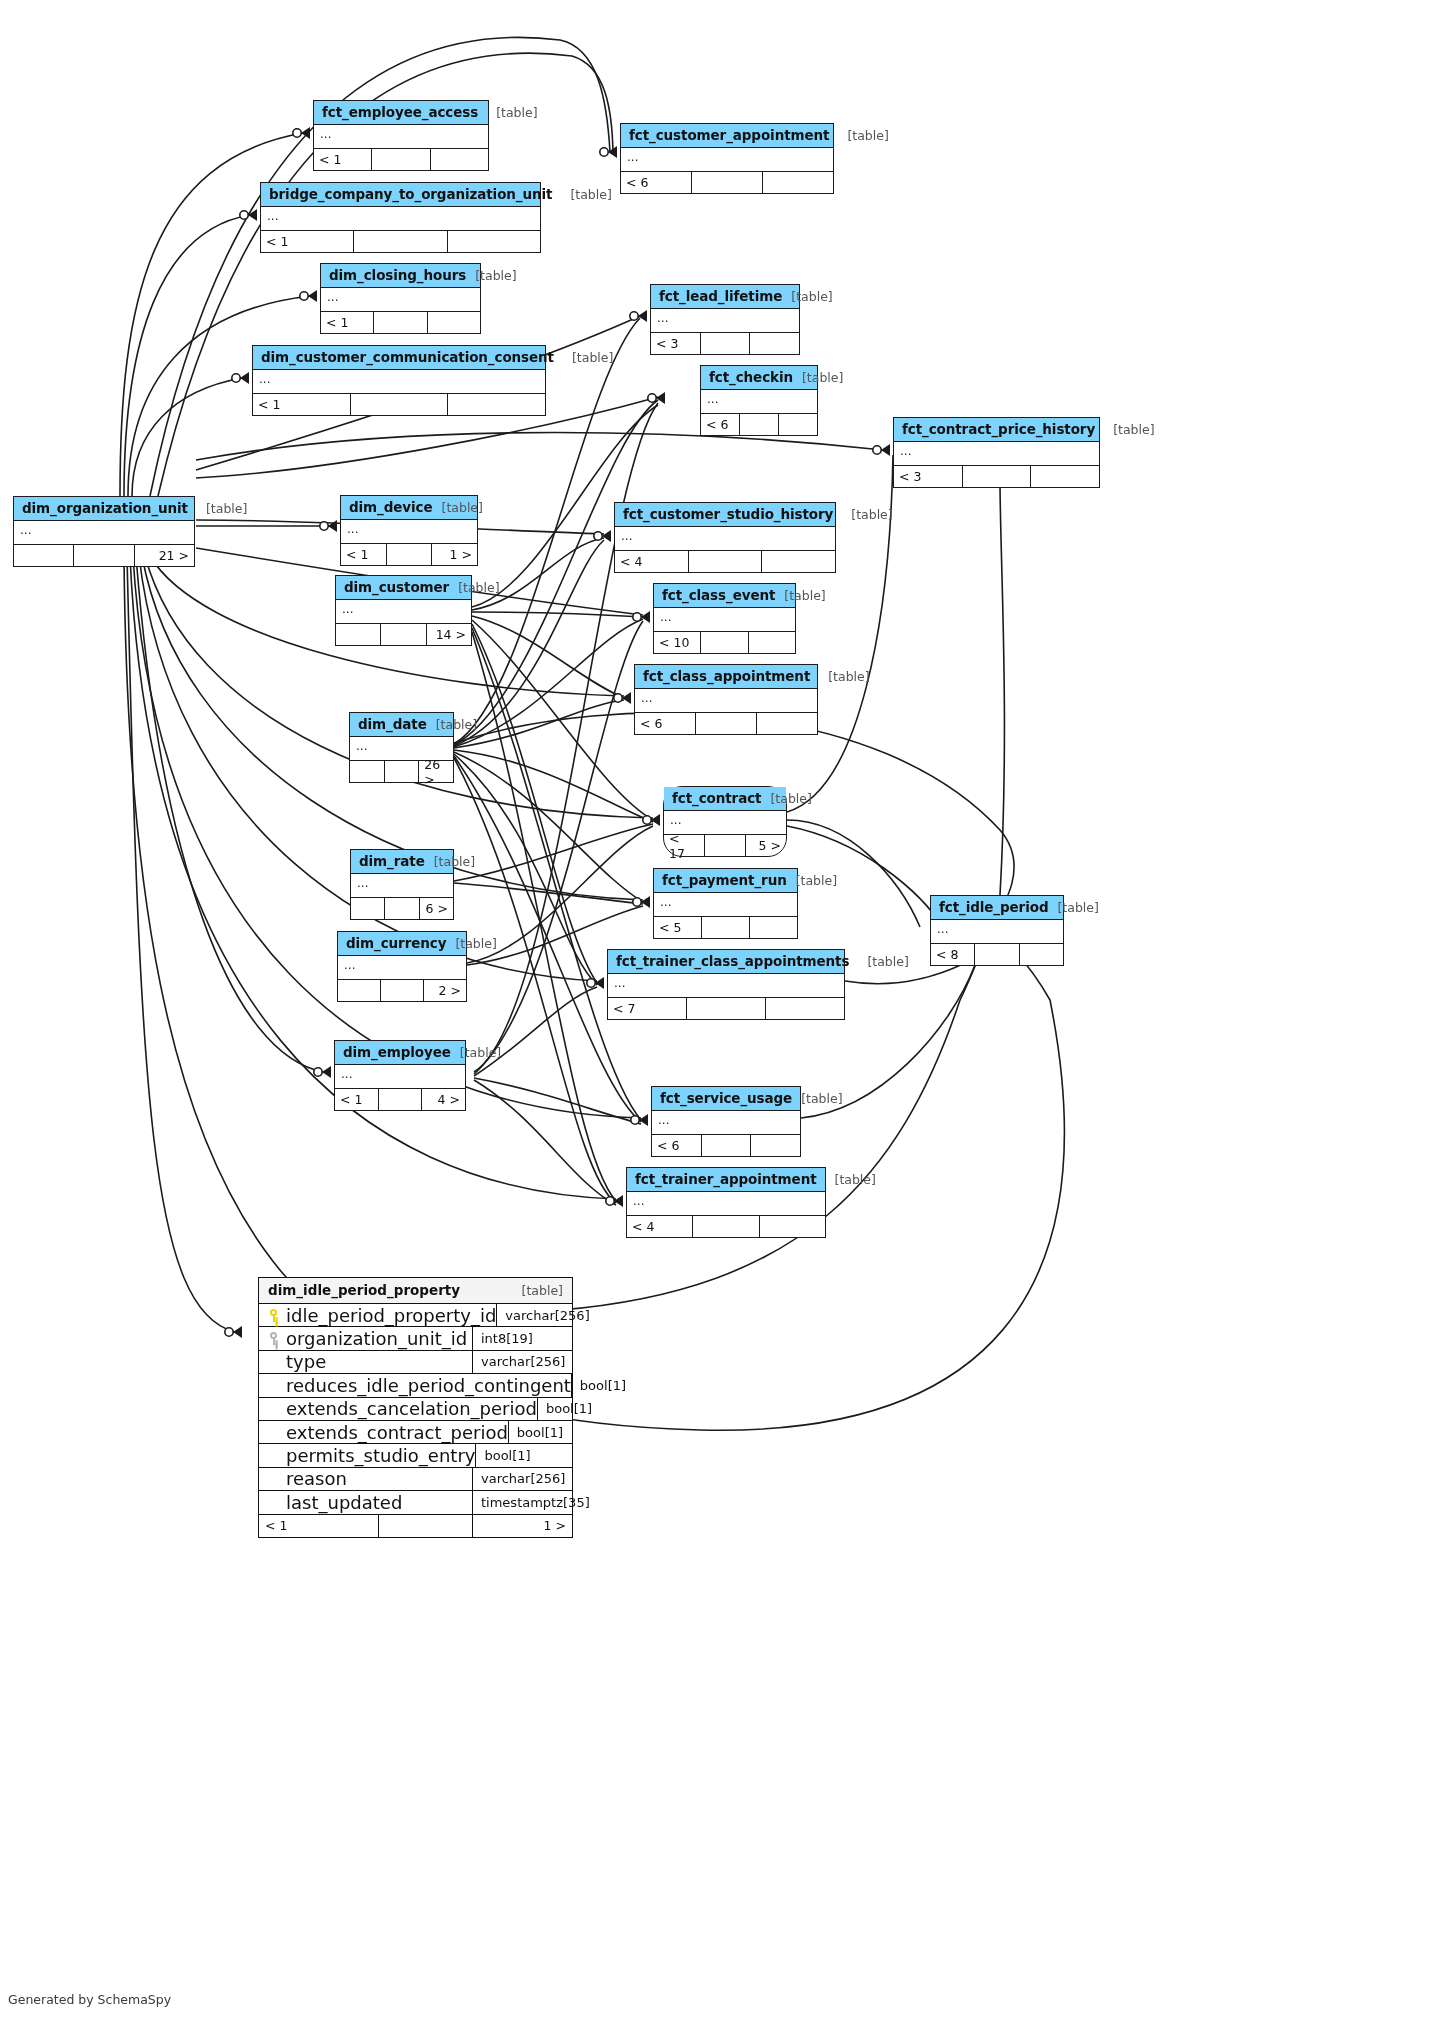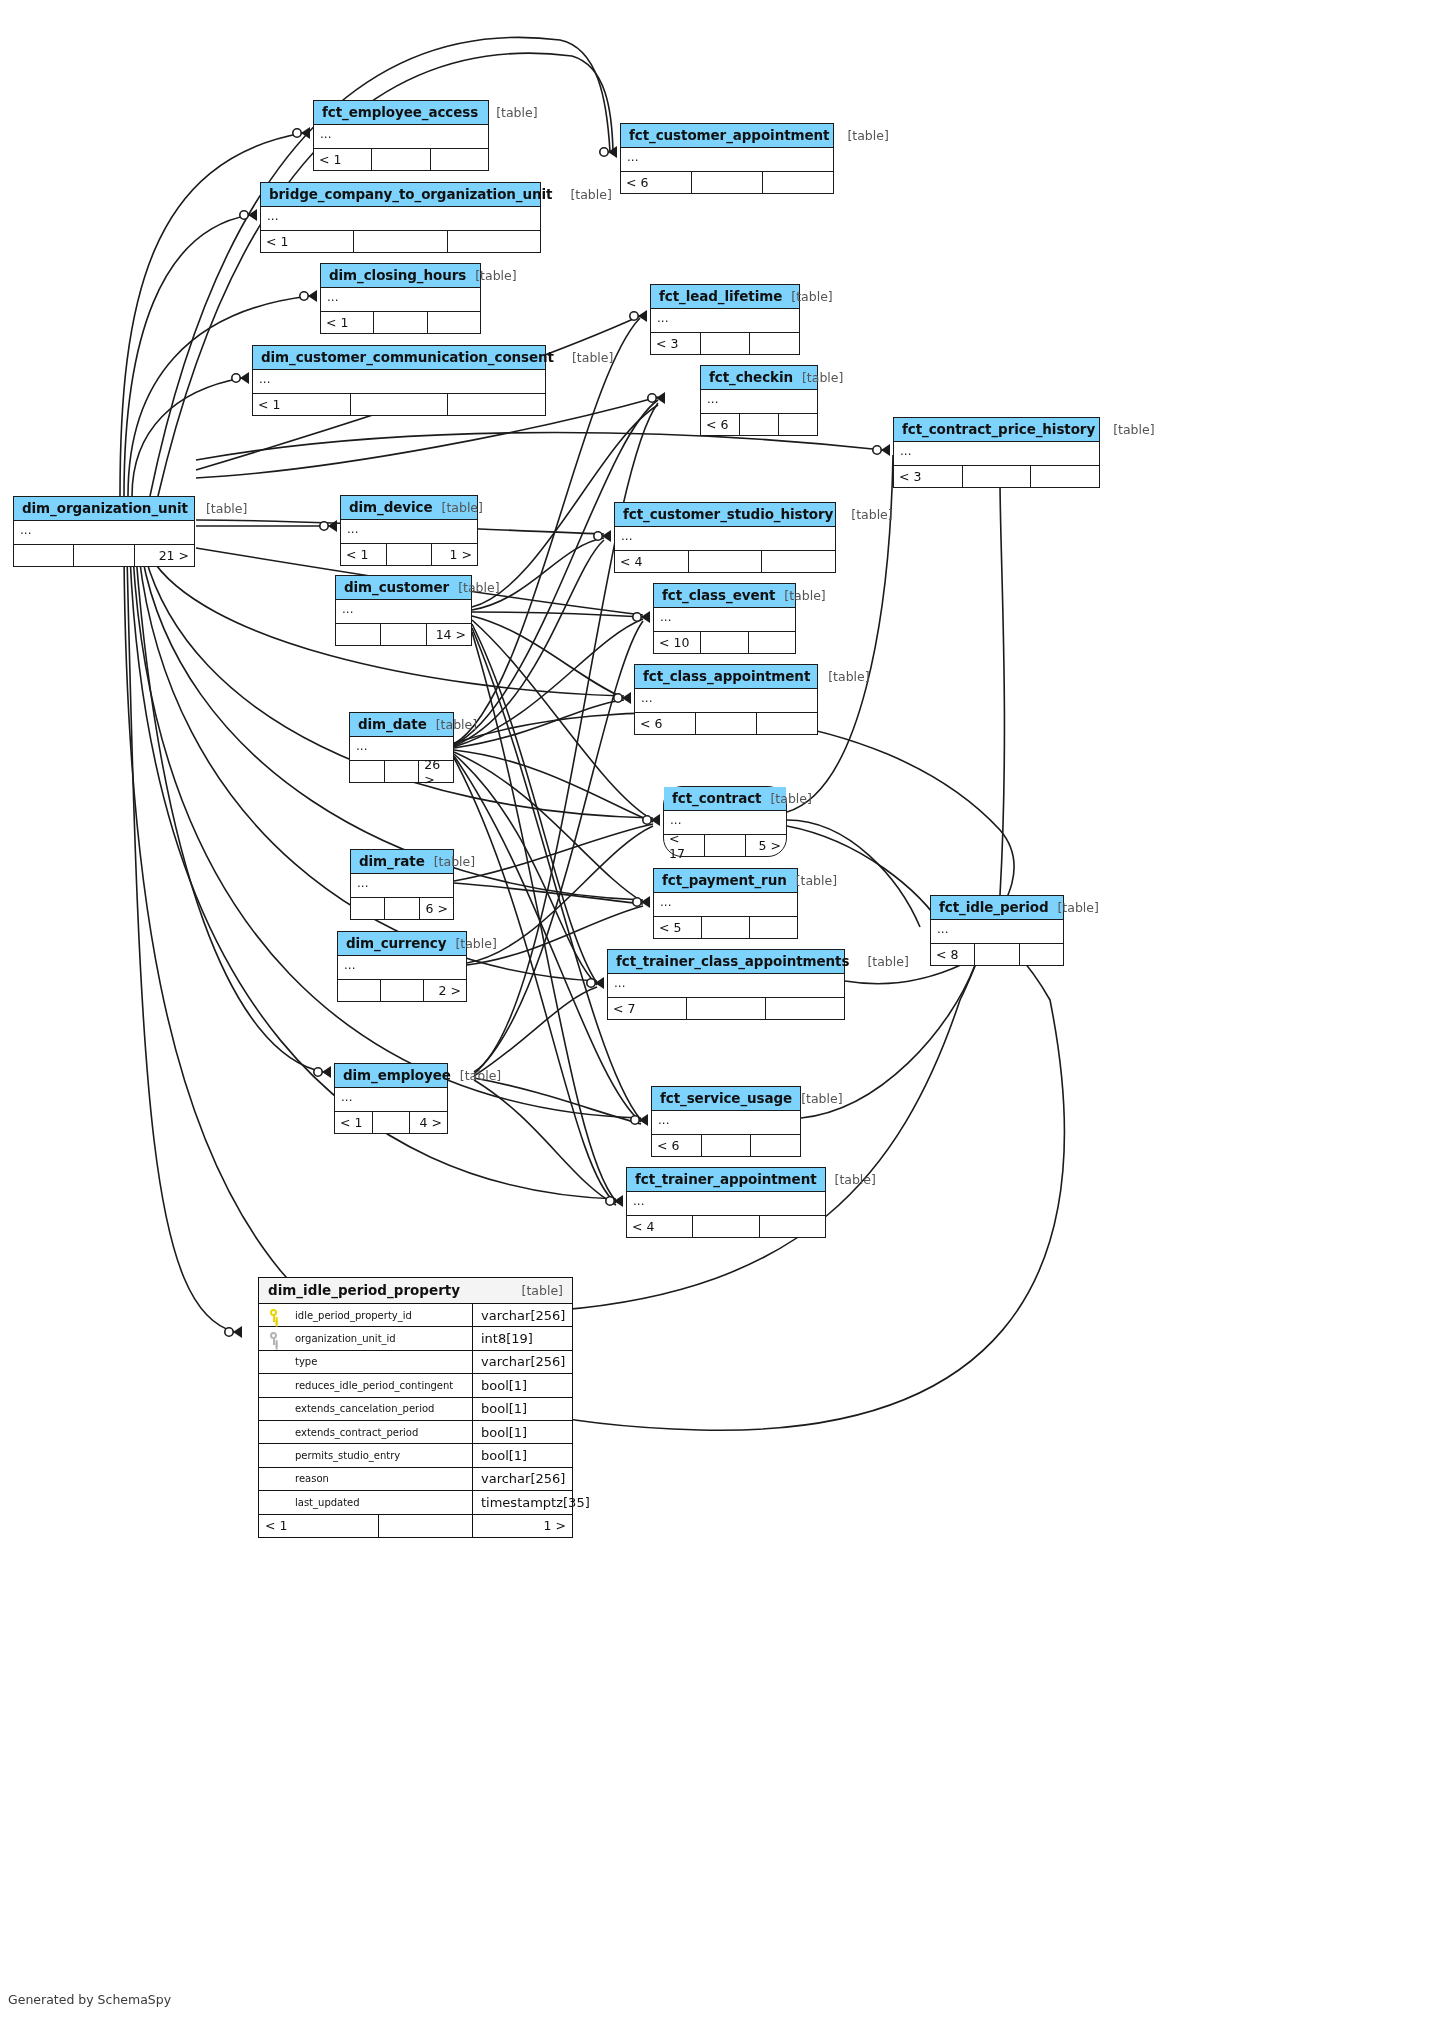--- a/index.html
+++ b/index.html
@@ -69,24 +69,24 @@
   }
   .detail .tname{font-weight:bold;font-size:13.5px;color:#111;}
   .detail .ttag{font-size:12.5px;color:#555;}
   .detail .row{
     display:flex;height:22.4px;align-items:stretch;
     border-bottom:1.4px solid #111;
   }
   .detail .row:last-of-type{border-bottom:none;}
   .detail .cname{
     flex:0 0 214px;
-    display:flex;align-items:center;gap:15px;
+    display:flex;align-items:center;gap:6px;
     padding-left:8px;
     border-right:1.4px solid #111;
-    font-size:10px;color:#111;
+    font-size:18px;color:#111;
     box-sizing:border-box;
     white-space:nowrap;
   }
   .detail .ctype{
     flex:1;display:flex;align-items:center;
     padding-left:8px;font-size:13px;color:#111;
     box-sizing:border-box;white-space:nowrap;
   }
   .detail .keyslot{width:13px;display:inline-flex;justify-content:center;align-items:center;}
   .keyicon{display:inline-block;width:9px;height:13px;position:relative;}
@@ -333,21 +333,21 @@
           <span class="tname">dim_currency</span>
           <span class="ttag">[table]</span>
         </div>
         <div class="body">...</div>
         <div class="foot">
           <div class="lft"></div>
           <div class="mid"></div>
           <div class="rgt">2 &gt;</div>
         </div>
       </div>
-      <div class="node" style="left: 334px; top: 1040px; width: 114px; margin-top: 23px;">
+      <div class="node" style="left: 334px; top: 1040px; width: 132px;">
         <div class="hdr">
           <span class="tname">dim_employee</span>
           <span class="ttag">[table]</span>
         </div>
         <div class="body">...</div>
         <div class="foot">
           <div class="lft">&lt; 1</div>
           <div class="mid"></div>
           <div class="rgt">4 &gt;</div>
         </div>

